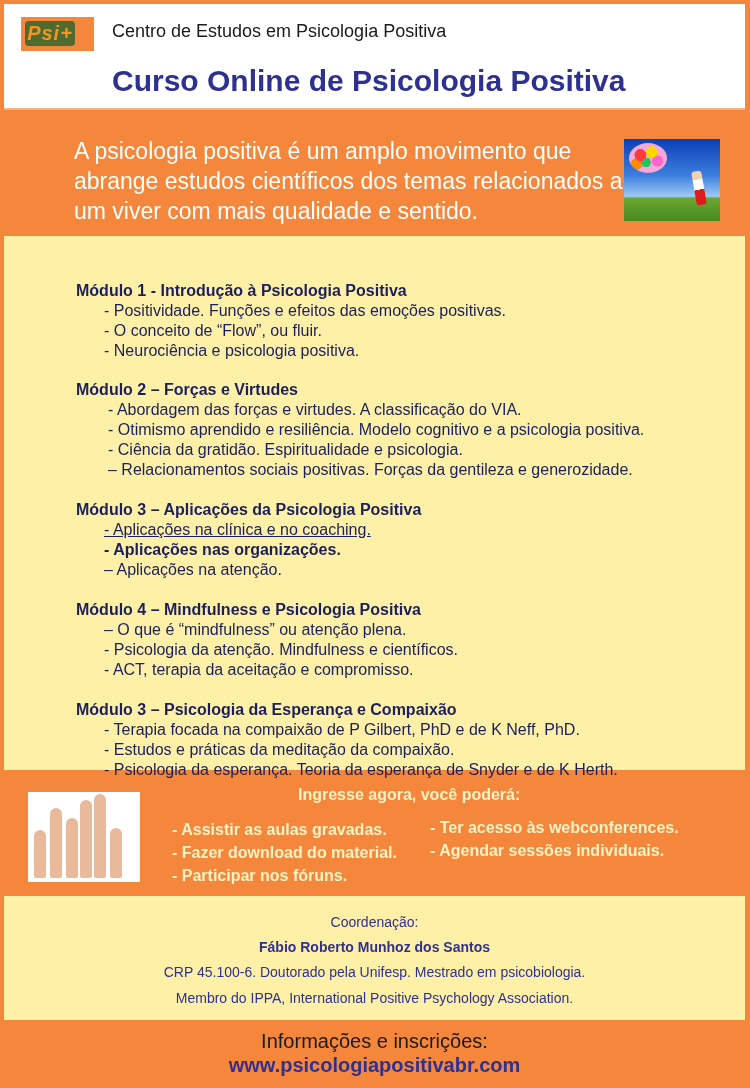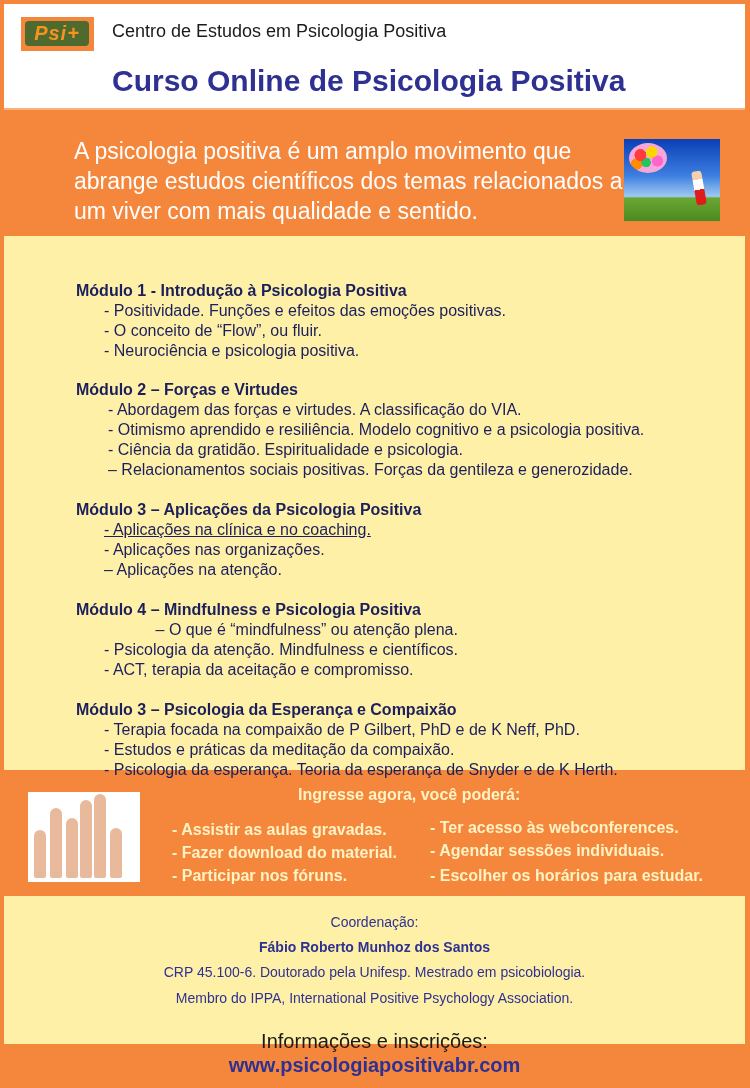--- a/index.html
+++ b/index.html
@@ -1,41 +1,41 @@
 <!DOCTYPE html>
 <html><head>
 <meta charset="utf-8">
 <style>
   html, body { margin:0; padding:0; }
   body { width:750px; height:1088px; background:#f5873d; font-family:"Liberation Sans", sans-serif; position:relative; overflow:hidden; }
   .frame { position:absolute; left:0; top:0; width:750px; height:1088px; background:#f5873d; }
   .header { position:absolute; left:4px; top:4px; width:741px; height:104px; background:#ffffff; border-bottom:2px solid #f9b07a; }
   .logo { position:absolute; left:17px; top:13px; width:73px; height:34px; background:#f5873d; }
-  .logo-inner { position:absolute; left:4px; top:4px; width:64px; height:25px; background:#4f6a2e; border-radius:4px; color:#f7931e; font-weight:bold; font-style:italic; font-size:20px; line-height:25px; text-align:center; letter-spacing:1px; }
+  .logo-inner { position:absolute; left:4px; top:4px; width:50px; height:25px; background:#4f6a2e; border-radius:4px; color:#f7931e; font-weight:bold; font-style:italic; font-size:20px; line-height:25px; text-align:center; letter-spacing:1px; }
   .org-name { position:absolute; left:108px; top:17px; font-size:18px; color:#1a1a1a; }
   .course-title { position:absolute; left:108px; top:60px; font-size:30px; font-weight:bold; color:#2e3192; white-space:nowrap; }
 
   .intro { position:absolute; left:4px; top:112px; width:741px; height:122px; }
   .intro-text { position:absolute; left:26px; top:24px; width:580px; font-size:23px; line-height:30px; color:#ffffff;margin-left:44px; }
   .intro-photo { position:absolute; left:620px; top:27px; width:96px; height:82px; background:linear-gradient(180deg,#0a3fb6 0%,#3d7fe0 45%,#9fc9f2 70%,#6aa631 72%,#4a8a22 100%); overflow:hidden; }
   .balloons { position:absolute; left:5px; top:4px; width:38px; height:30px; border-radius:50%; background:radial-gradient(circle at 30% 40%,#ff3b3b 0 18%,transparent 19%),radial-gradient(circle at 60% 30%,#ffd700 0 18%,transparent 19%),radial-gradient(circle at 45% 65%,#22c55e 0 16%,transparent 17%),radial-gradient(circle at 75% 60%,#ff66cc 0 16%,transparent 17%),radial-gradient(circle at 20% 70%,#ff8c00 0 15%,transparent 16%),#f4a7d8; }
   .jumper { position:absolute; left:70px; top:32px; width:10px; height:34px; background:linear-gradient(180deg,#f2d0b0 0 25%,#ffffff 25% 55%,#e01b1b 55% 100%); border-radius:3px; transform:rotate(-10deg); }
 
   .modules { position:absolute; left:4px; top:236px; width:741px; height:534px; background:#fff0a8; }
   .module { position:absolute; left:72px; color:#1b1f5c; }
   .module-title { font-size:16px; font-weight:bold; line-height:20px; color:#1b1f5c;margin-top:19px; }
   .module-item { font-size:16px; line-height:20px; color:#1b1f5c; white-space:nowrap; }
 
   .benefits { position:absolute; left:4px; top:772px; width:741px; height:122px; }
   .hands-photo { position:absolute; left:24px; top:20px; width:112px; height:90px; background:#ffffff; overflow:hidden; }
   .hand { position:absolute; bottom:4px; width:12px; background:#e8b99a; border-radius:6px 6px 2px 2px; }
   .benefits-title { position:absolute; left:280px; top:14px; font-size:16px; font-weight:bold; color:#fff3c4;margin-left:14px; }
   .benefit-col { position:absolute; font-size:16px; font-weight:bold; color:#fff3c4; line-height:23px; white-space:nowrap; }
 
-  .coord { position:absolute; left:4px; top:896px; width:741px; height:148px; background:#fff0a8; text-align:center; color:#2e3192; }
+  .coord { position:absolute; left:4px; top:896px; width:741px; height:124px; background:#fff0a8; text-align:center; color:#2e3192; }
   .coord-line { position:absolute; left:0; width:741px; font-size:14px; text-align:center; color:#2e3192; }
 
   .footer { position:absolute; left:4px; top:1022px; width:741px; height:62px; text-align:center; }
   .footer-label { position:absolute; left:0; top:8px; width:741px; font-size:20px; color:#1a1a1a; }
   .footer-url { position:absolute; left:0; top:32px; width:741px; font-size:20px; font-weight:bold; color:#2e3192; }
 </style>
 </head>
 <body>
 
 <div class="frame">
@@ -70,26 +70,26 @@
     <div class="module" style="top:125px;">
       <div class="module-title">Módulo 2 – Forças e Virtudes</div>
       <div class="module-item" style="padding-left:32px;">- Abordagem das forças e virtudes. A classificação do VIA.</div>
       <div class="module-item" style="padding-left:32px;">- Otimismo aprendido e resiliência. Modelo cognitivo e a psicologia positiva.</div>
       <div class="module-item" style="padding-left:32px;">- Ciência da gratidão. Espiritualidade e psicologia.</div>
       <div class="module-item" style="padding-left:32px;">– Relacionamentos sociais positivas. Forças da gentileza e generozidade.</div>
     </div>
     <div class="module" style="top:245px;">
       <div class="module-title">Módulo 3 – Aplicações da Psicologia Positiva</div>
       <div class="module-item" style="padding-left:28px;text-decoration:underline;">- Aplicações na clínica e no coaching.</div>
-      <div class="module-item" style="padding-left:28px;">- Aplicações nas organizações.</div>
+      <div class="module-item" style="padding-left:28px;font-weight:bold;">- Aplicações nas organizações.</div>
       <div class="module-item" style="padding-left:28px;">– Aplicações na atenção.</div>
     </div>
     <div class="module" style="top:345px;">
       <div class="module-title">Módulo 4 – Mindfulness e Psicologia Positiva</div>
-      <div class="module-item" style="padding-left:28px;text-align:right;">– O que é “mindfulness” ou atenção plena.</div>
+      <div class="module-item" style="padding-left:28px;">– O que é “mindfulness” ou atenção plena.</div>
       <div class="module-item" style="padding-left:28px;">- Psicologia da atenção. Mindfulness e científicos.</div>
       <div class="module-item" style="padding-left:28px;">- ACT, terapia da aceitação e compromisso.</div>
     </div>
     <div class="module" style="top:445px;">
       <div class="module-title">Módulo 3 –  Psicologia da Esperança e Compaixão</div>
       <div class="module-item" style="padding-left:28px;">- Terapia focada na compaixão de P Gilbert, PhD e de K Neff, PhD.</div>
       <div class="module-item" style="padding-left:28px;">- Estudos e práticas da meditação da compaixão.</div>
       <div class="module-item" style="padding-left:28px;">- Psicologia da esperança. Teoria da esperança de Snyder e de K Herth.</div>
     </div>
   </div>
@@ -105,21 +105,20 @@
     </div>
     <div class="benefits-title">Ingresse agora, você poderá:</div>
     <div class="benefit-col" style="left:168px;top:46px;">
       <div>- Assistir as aulas gravadas.</div>
       <div>- Fazer download do material.</div>
       <div>- Participar nos fóruns.</div>
     </div>
     <div class="benefit-col" style="left:426px;top:44px;">
       <div>- Ter acesso às webconferences.</div>
       <div>- Agendar sessões individuais.</div>
-      <div style="margin-top:2px;">- Escolher os horários para estudar.</div>
     </div>
   </div>
 
   <div class="coord">
     <div class="coord-line" style="top:18px;">Coordenação:</div>
     <div class="coord-line" style="top:43px;font-weight:bold;">Fábio Roberto Munhoz dos Santos</div>
     <div class="coord-line" style="top:68px;">CRP 45.100-6. Doutorado pela Unifesp. Mestrado em psicobiologia.</div>
     <div class="coord-line" style="top:94px;">Membro do IPPA, International Positive Psychology Association.</div>
   </div>
 

